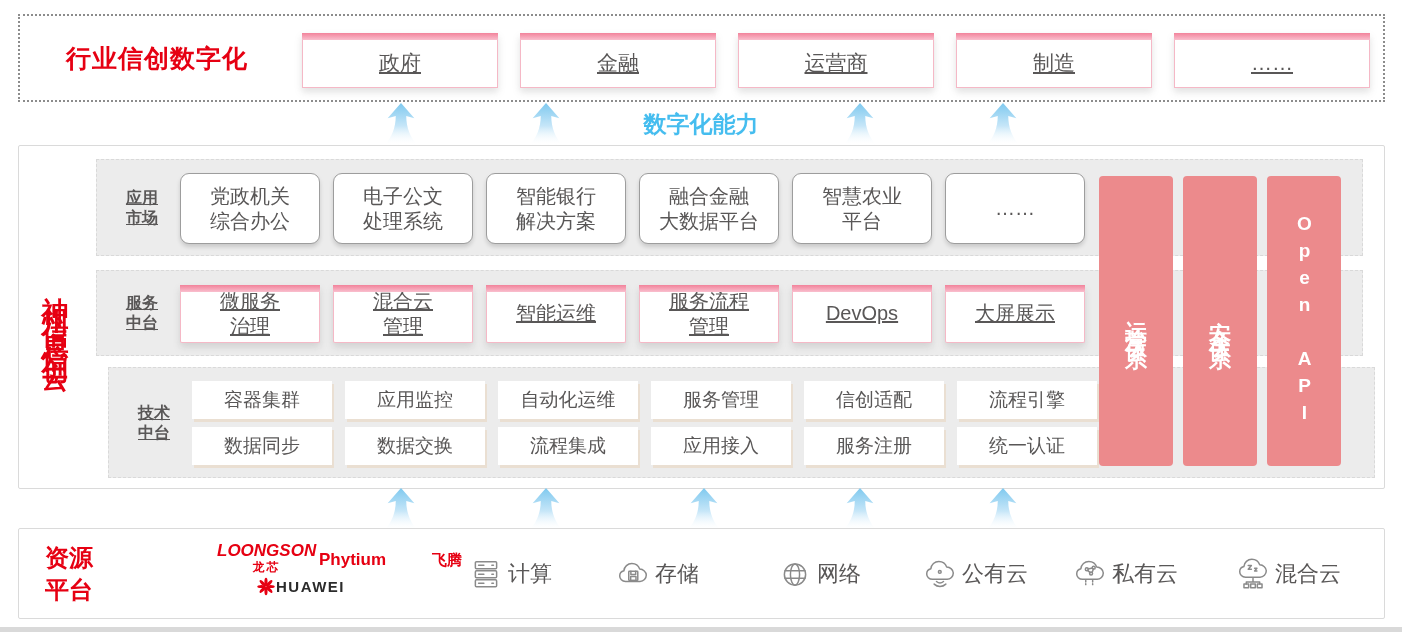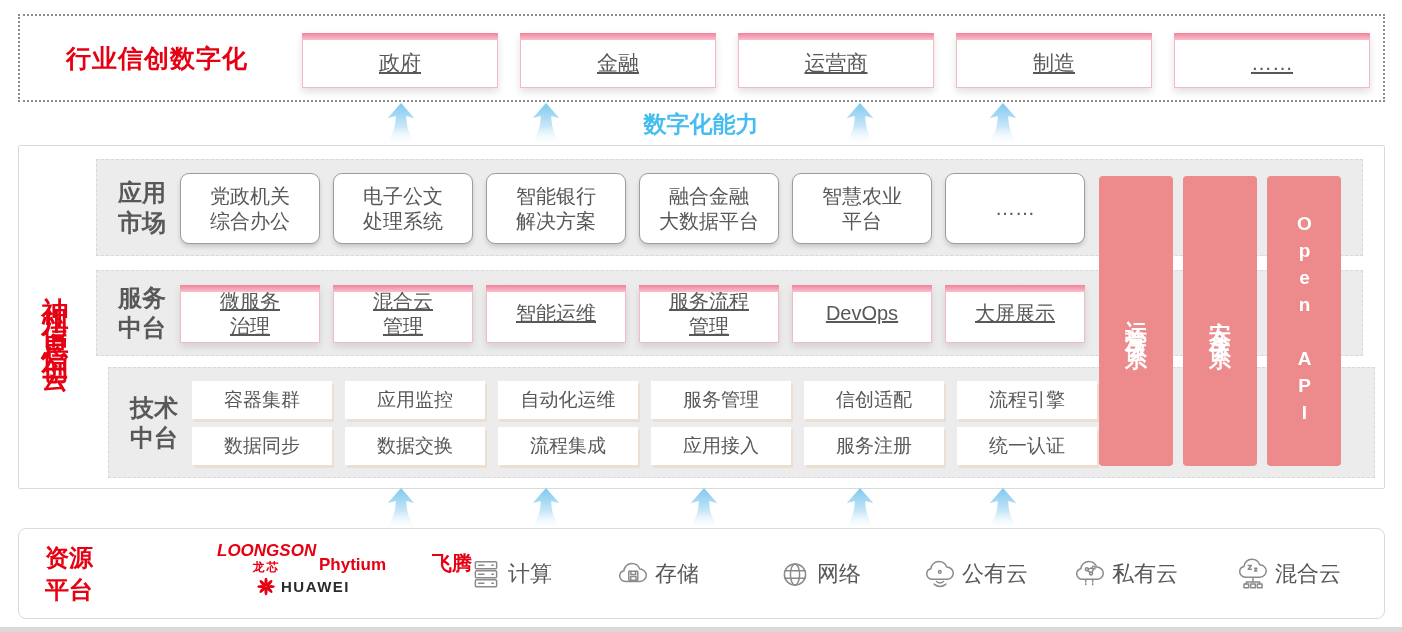--- a/index.html
+++ b/index.html
@@ -25,43 +25,43 @@
 
   
   .main-box{left:18px;top:145px;width:1365px;height:342px;background:#fff;border:1px solid #dadada;border-radius:2px;}
   .v-title{left:14px;top:0;height:100%;width:44px;display:flex;align-items:center;justify-content:center;
     writing-mode:vertical-rl;text-orientation:upright;font-size:27px;font-weight:bold;color:#e60012;letter-spacing:12px;}
   .panel{left:77px;width:1267px;background:#ececec;border:1px dashed #d9d9d9;box-sizing:border-box;}
   .panel-r1{top:13px;height:97px;}
   .panel-r2{top:124px;height:86px;}
   .panel-r3{top:221px;height:111px;margin-left:12px;}
   .row-label{left:14px;top:0;height:100%;width:62px;display:flex;align-items:center;justify-content:center;
-    font-size:24px;font-weight:bold;color:#595757;white-space:pre-line;text-align:center;line-height:1.25;}
+    font-size:16px;font-weight:bold;color:#595757;white-space:pre-line;text-align:center;line-height:1.25;text-decoration:underline;}
   .gridbox{position:absolute;width:140px;box-sizing:border-box;display:flex;align-items:center;justify-content:center;
     color:#595757;white-space:pre-line;text-align:center;line-height:1.25;}
   .app-box{top:13px;height:71px;background:#fff;border:1px solid #9d9d9d;border-radius:9px;
     box-shadow:0 3px 4px rgba(0,0,0,.15);font-size:20px;}
   .svc-box{top:14px;height:58px;font-size:20px;border-radius:2px;}
   .tech-box{height:38px;background:#fff;box-shadow:2px 3px 0 #eadfd2;font-size:19px;}
   .tech-a{top:13px;} .tech-b{top:59px;}
   .c1{left:83px;} .c2{left:236px;} .c3{left:389px;} .c4{left:542px;} .c5{left:695px;} .c6{left:848px;}
   .pillar{top:30px;width:74px;height:290px;background:#ec8a8c;border-radius:4px;
     display:flex;align-items:center;justify-content:center;writing-mode:vertical-rl;text-orientation:upright;
     color:#fff;font-weight:bold;font-size:22px;letter-spacing:9px;}
   .pillar-1{left:1080px;} .pillar-2{left:1164px;} .pillar-3{left:1248px;font-size:19px;letter-spacing:6px;}
 
   
-  .bottom-box{left:18px;top:528px;width:1365px;height:89px;background:#fff;border:1px solid #dadada;border-radius:8px;}
+  .bottom-box{left:18px;top:528px;width:1365px;height:89px;background:#fff;border:1px solid #dadada;border-radius:2px;}
   .res-label{left:26px;top:0;height:100%;display:flex;align-items:center;
     font-size:24px;font-weight:bold;color:#e60012;white-space:pre-line;line-height:1.3;}
   .logo-loongson{left:198px;top:13px;color:#e60012;font-style:italic;font-weight:900;font-size:17px;text-align:center;line-height:1;}
   .logo-loongson .cn{font-size:12px;font-style:normal;letter-spacing:2px;margin-top:2px;}
   .logo-phytium{left:300px;top:21px;color:#e60012;font-weight:bold;font-size:17px;}
-  .logo-phytium .cn{font-size:20px;padding-left:46px;}
-  .logo-huawei{left:237px;top:48px;display:flex;align-items:center;gap:5px;}
+  .logo-phytium .cn{font-size:15px;padding-left:46px;}
+  .logo-huawei{left:237px;top:48px;display:flex;align-items:center;}
   .logo-huawei .txt{color:#2b2b2b;font-weight:bold;font-size:15px;letter-spacing:1.5px;}
   .res-item{top:0;height:100%;display:flex;align-items:center;gap:5px;}
   .res-item .lbl{font-size:22px;color:#595757;text-align:right;}
   .res-icon{width:34px;height:34px;stroke:#8a8a8a;fill:none;stroke-width:1.4;stroke-linecap:round;stroke-linejoin:round;}
   .bottom-strip{left:0;top:627px;width:1402px;height:5px;background:#d9d9d9;}
 </style>
 </head>
 <body>
 
 <svg width="0" height="0" style="position:absolute" aria-hidden="true">

